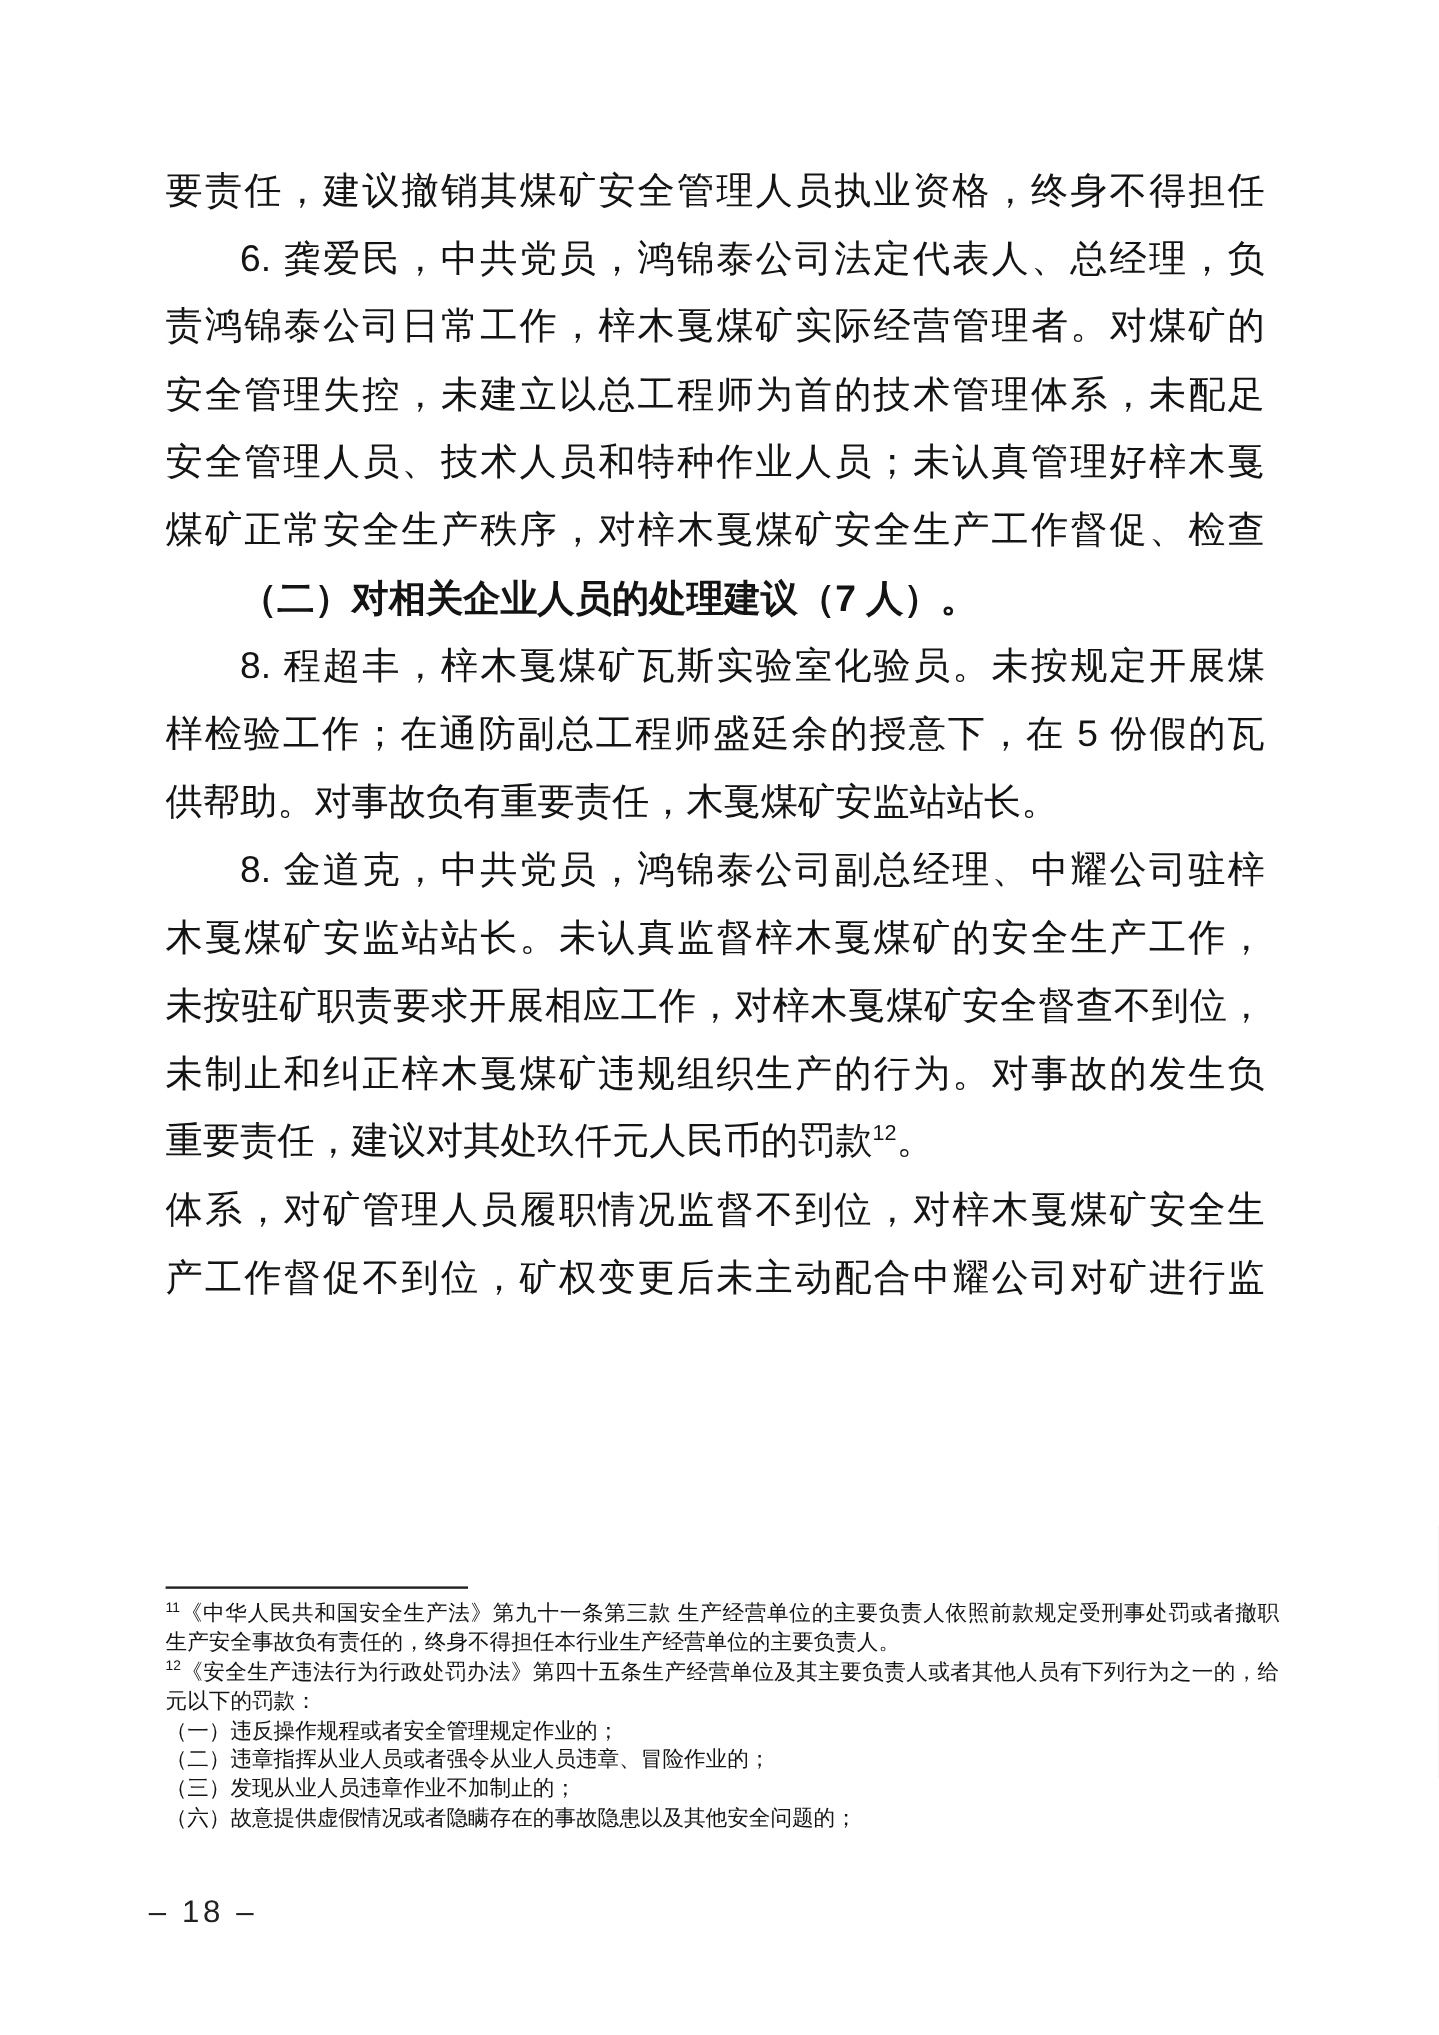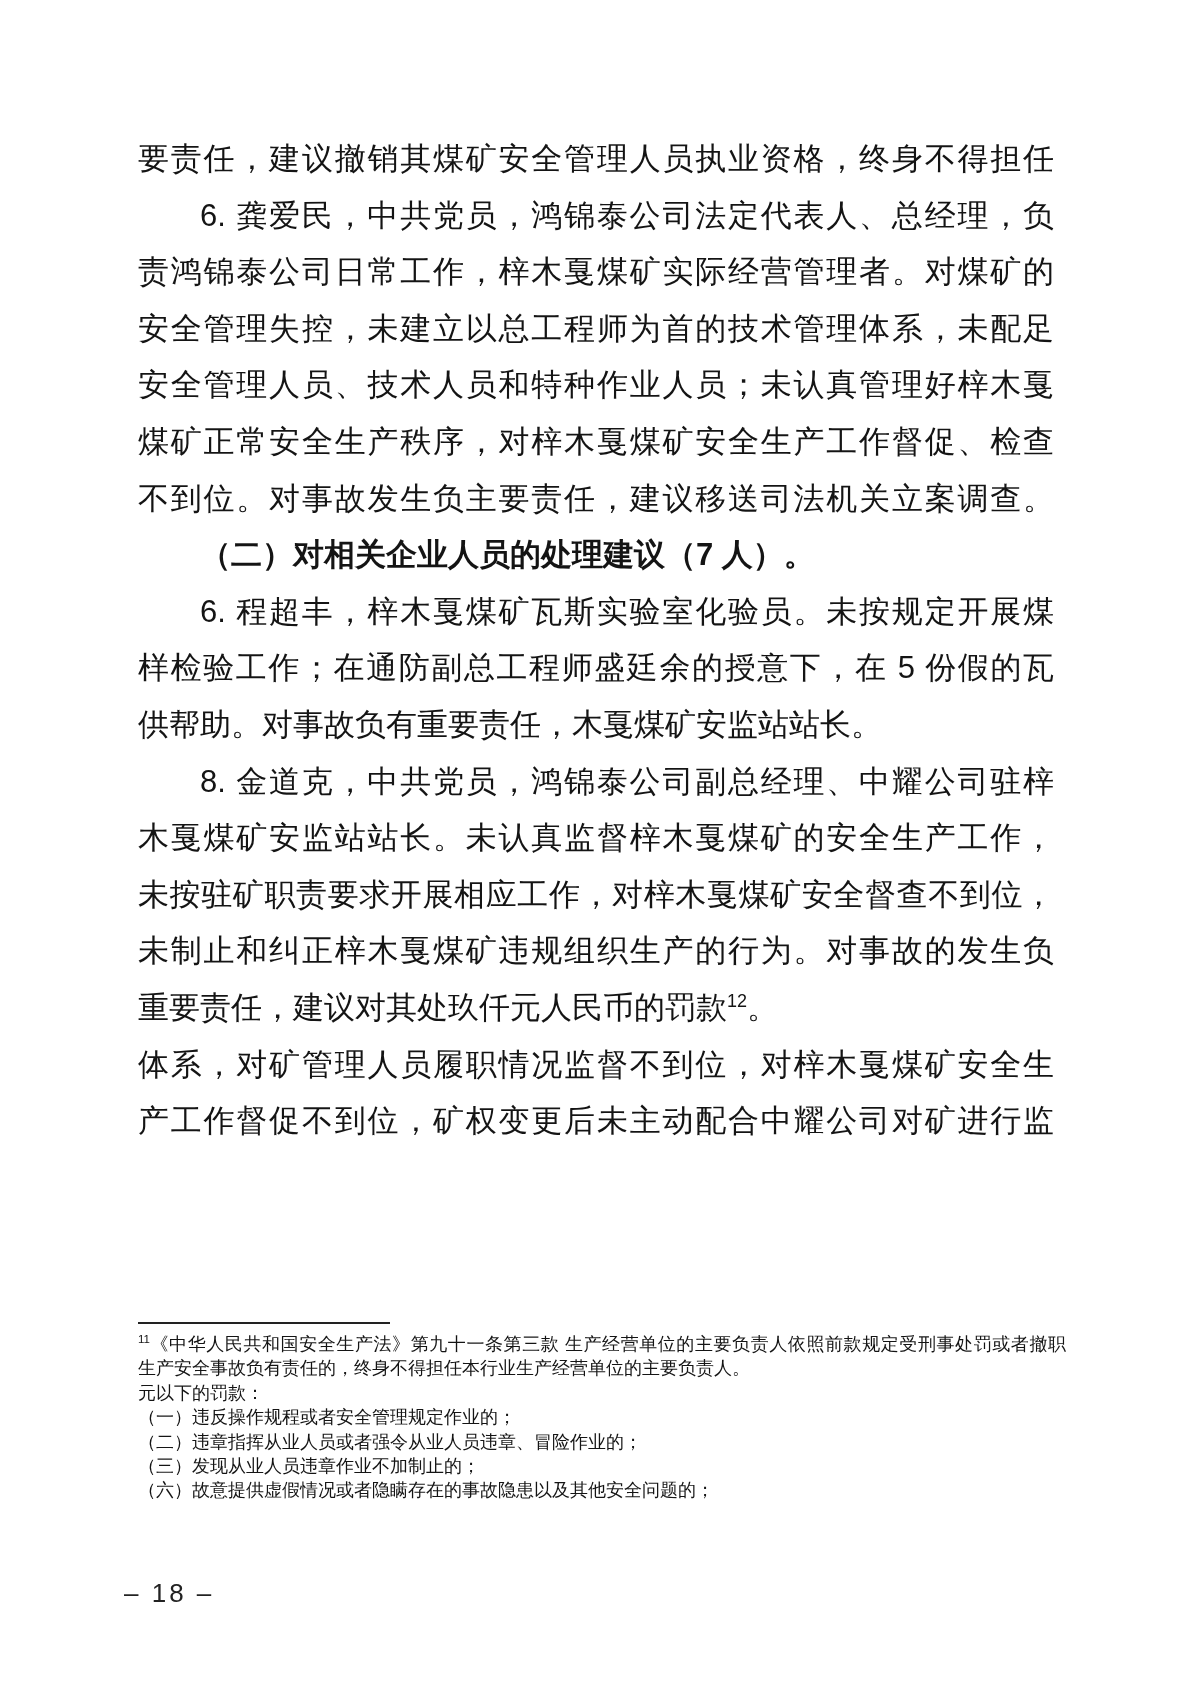--- a/index.html
+++ b/index.html
@@ -61,37 +61,37 @@
 <body>
 
 <div class="page">
   <div class="body-text">
       <div class="bline">要责任，建议撤销其煤矿安全管理人员执业资格，终身不得担任</div>
       <div class="bline indent">6. 龚爱民，中共党员，鸿锦泰公司法定代表人、总经理，负</div>
       <div class="bline">责鸿锦泰公司日常工作，梓木戛煤矿实际经营管理者。对煤矿的</div>
       <div class="bline">安全管理失控，未建立以总工程师为首的技术管理体系，未配足</div>
       <div class="bline">安全管理人员、技术人员和特种作业人员；未认真管理好梓木戛</div>
       <div class="bline">煤矿正常安全生产秩序，对梓木戛煤矿安全生产工作督促、检查</div>
-      <div class="bline">不到位。对事故发生负主要责任，建议移送司法机关立案调查。</div>
       <div class="bline last indent bold">（二）对相关企业人员的处理建议（7 人）。</div>
-      <div class="bline indent">6. 程超丰，梓木戛煤矿瓦斯实验室化验员。未按规定开展煤</div>
+      <div class="bline indent">8. 程超丰，梓木戛煤矿瓦斯实验室化验员。未按规定开展煤</div>
       <div class="bline">样检验工作；在通防副总工程师盛廷余的授意下，在 5 份假的瓦</div>
       <div class="bline last">供帮助。对事故负有重要责任，木戛煤矿安监站站长。</div>
       <div class="bline indent">8. 金道克，中共党员，鸿锦泰公司副总经理、中耀公司驻梓</div>
       <div class="bline">木戛煤矿安监站站长。未认真监督梓木戛煤矿的安全生产工作，</div>
       <div class="bline">未按驻矿职责要求开展相应工作，对梓木戛煤矿安全督查不到位，</div>
       <div class="bline">未制止和纠正梓木戛煤矿违规组织生产的行为。对事故的发生负</div>
       <div class="bline last">重要责任，建议对其处玖仟元人民币的罚款<sup>12</sup>。</div>
       <div class="bline">体系，对矿管理人员履职情况监督不到位，对梓木戛煤矿安全生</div>
       <div class="bline">产工作督促不到位，矿权变更后未主动配合中耀公司对矿进行监</div>
     </div>
   <div class="footnote-sep"></div>
   <div class="footnotes">
       <div class="fline"><sup>11</sup>《中华人民共和国安全生产法》第九十一条第三款 生产经营单位的主要负责人依照前款规定受刑事处罚或者撤职</div>
       <div class="fline last">生产安全事故负有责任的，终身不得担任本行业生产经营单位的主要负责人。</div>
+      <div class="fline"><sup>12</sup>《安全生产违法行为行政处罚办法》第四十五条生产经营单位及其主要负责人或者其他人员有下列行为之一的，给</div>
       <div class="fline last">元以下的罚款：</div>
       <div class="fline last">（一）违反操作规程或者安全管理规定作业的；</div>
       <div class="fline last">（二）违章指挥从业人员或者强令从业人员违章、冒险作业的；</div>
       <div class="fline last">（三）发现从业人员违章作业不加制止的；</div>
       <div class="fline last">（六）故意提供虚假情况或者隐瞒存在的事故隐患以及其他安全问题的；</div>
     </div>
   <div class="page-number">– 18 –</div>
 </div>
 
 </body></html>

